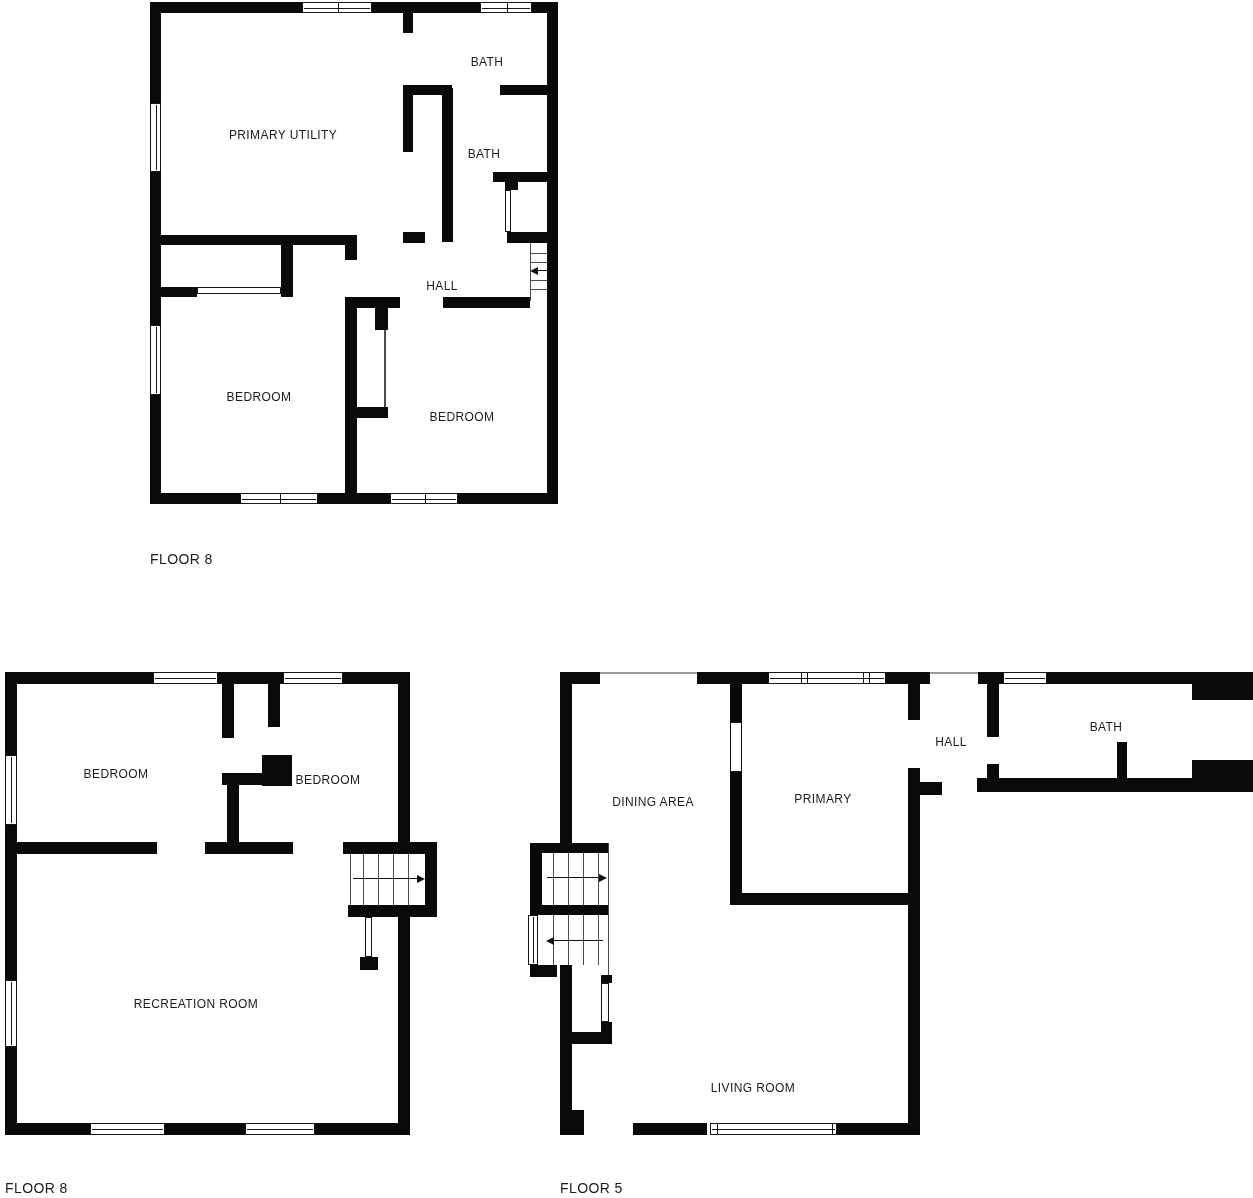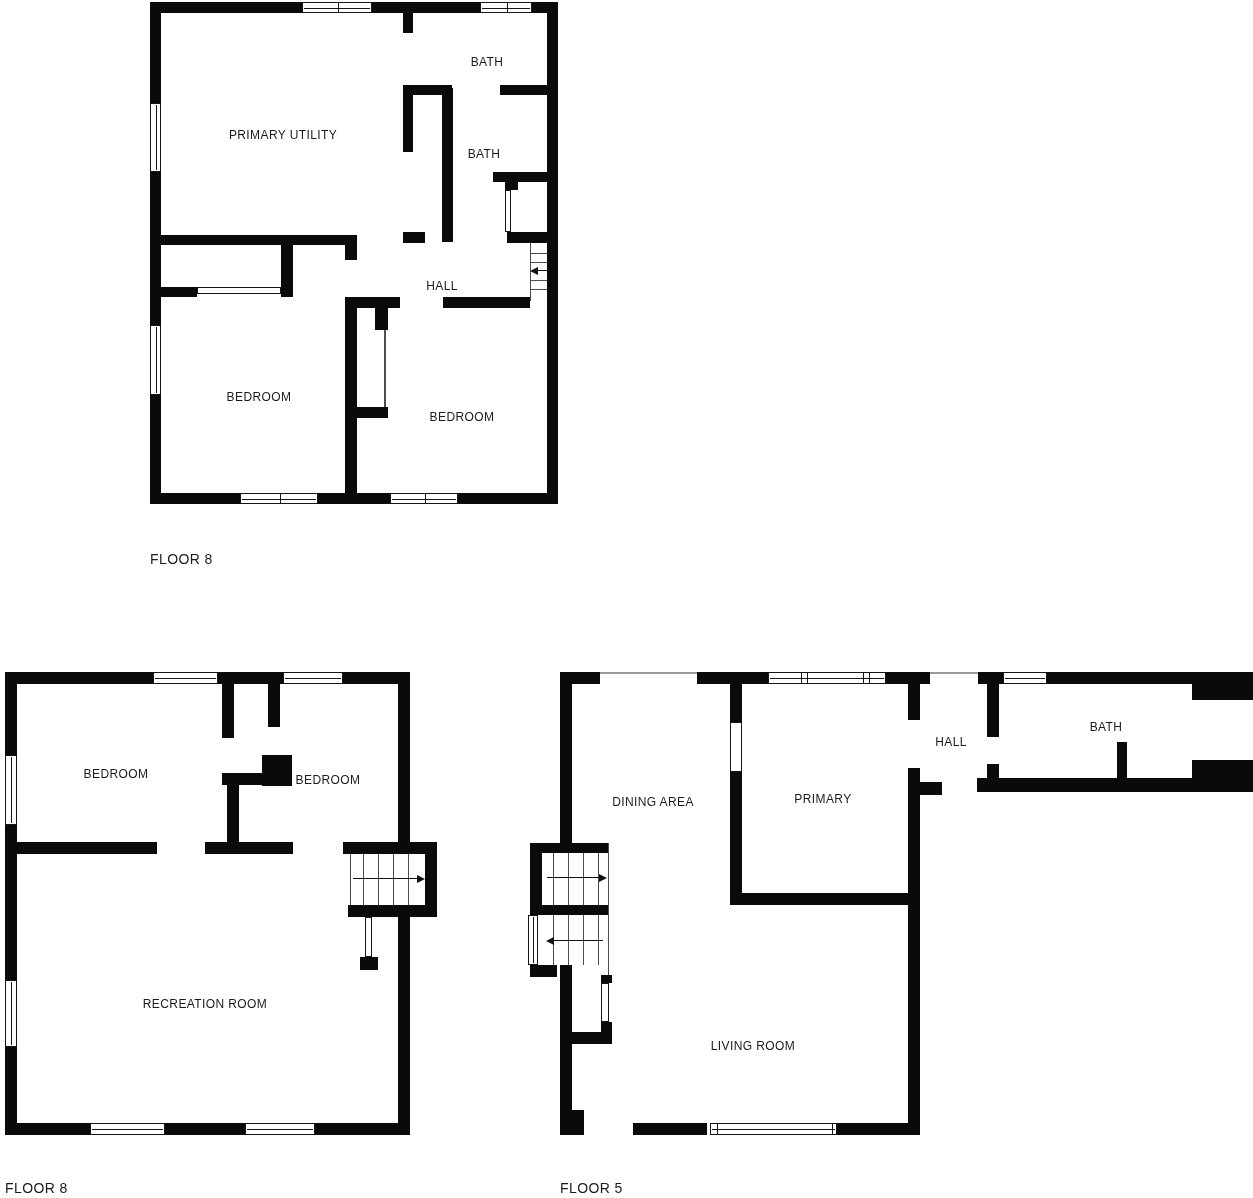--- a/index.html
+++ b/index.html
@@ -38,28 +38,28 @@
   <div class="room-label" style="left:283px;top:135px">PRIMARY UTILITY</div>
   <div class="room-label" style="left:487px;top:62px">BATH</div>
   <div class="room-label" style="left:484px;top:154px">BATH</div>
   <div class="room-label" style="left:442px;top:286px">HALL</div>
   <div class="room-label" style="left:259px;top:397px">BEDROOM</div>
   <div class="room-label" style="left:462px;top:417px">BEDROOM</div>
   <div class="floor-label" style="left:150px;top:551px">FLOOR 8</div>
 
   <div class="room-label" style="left:116px;top:774px">BEDROOM</div>
   <div class="room-label" style="left:328px;top:780px">BEDROOM</div>
-  <div class="room-label" style="left:205px;top:1004px">RECREATION ROOM</div>
+  <div class="room-label" style="left:196px;top:1004px">RECREATION ROOM</div>
   <div class="floor-label" style="left:5px;top:1180px">FLOOR 8</div>
 
   <div class="room-label" style="left:653px;top:802px">DINING AREA</div>
   <div class="room-label" style="left:823px;top:799px">PRIMARY</div>
   <div class="room-label" style="left:951px;top:742px">HALL</div>
   <div class="room-label" style="left:1106px;top:727px">BATH</div>
-  <div class="room-label" style="left:753px;top:1046px">LIVING ROOM</div>
+  <div class="room-label" style="left:753px;top:1088px">LIVING ROOM</div>
   <div class="floor-label" style="left:560px;top:1180px">FLOOR 5</div>
 <div class="wall" style="left: 150px; top: 2px; width: 408px; height: 11px;"></div>
     <div class="wall" style="left: 150px; top: 493px; width: 408px; height: 11px;"></div>
     <div class="wall" style="left: 150px; top: 2px; width: 11px; height: 502px;"></div>
     <div class="wall" style="left: 547px; top: 2px; width: 11px; height: 502px;"></div>
     <div class="wall" style="left: 403px; top: 13px; width: 10px; height: 20px;"></div>
     <div class="wall" style="left: 403px; top: 85px; width: 49px; height: 10px;"></div>
     <div class="wall" style="left: 500px; top: 85px; width: 47px; height: 10px;"></div>
     <div class="wall" style="left: 403px; top: 95px; width: 10px; height: 57px;"></div>
     <div class="wall" style="left: 442px; top: 88px; width: 11px; height: 154px;"></div>

